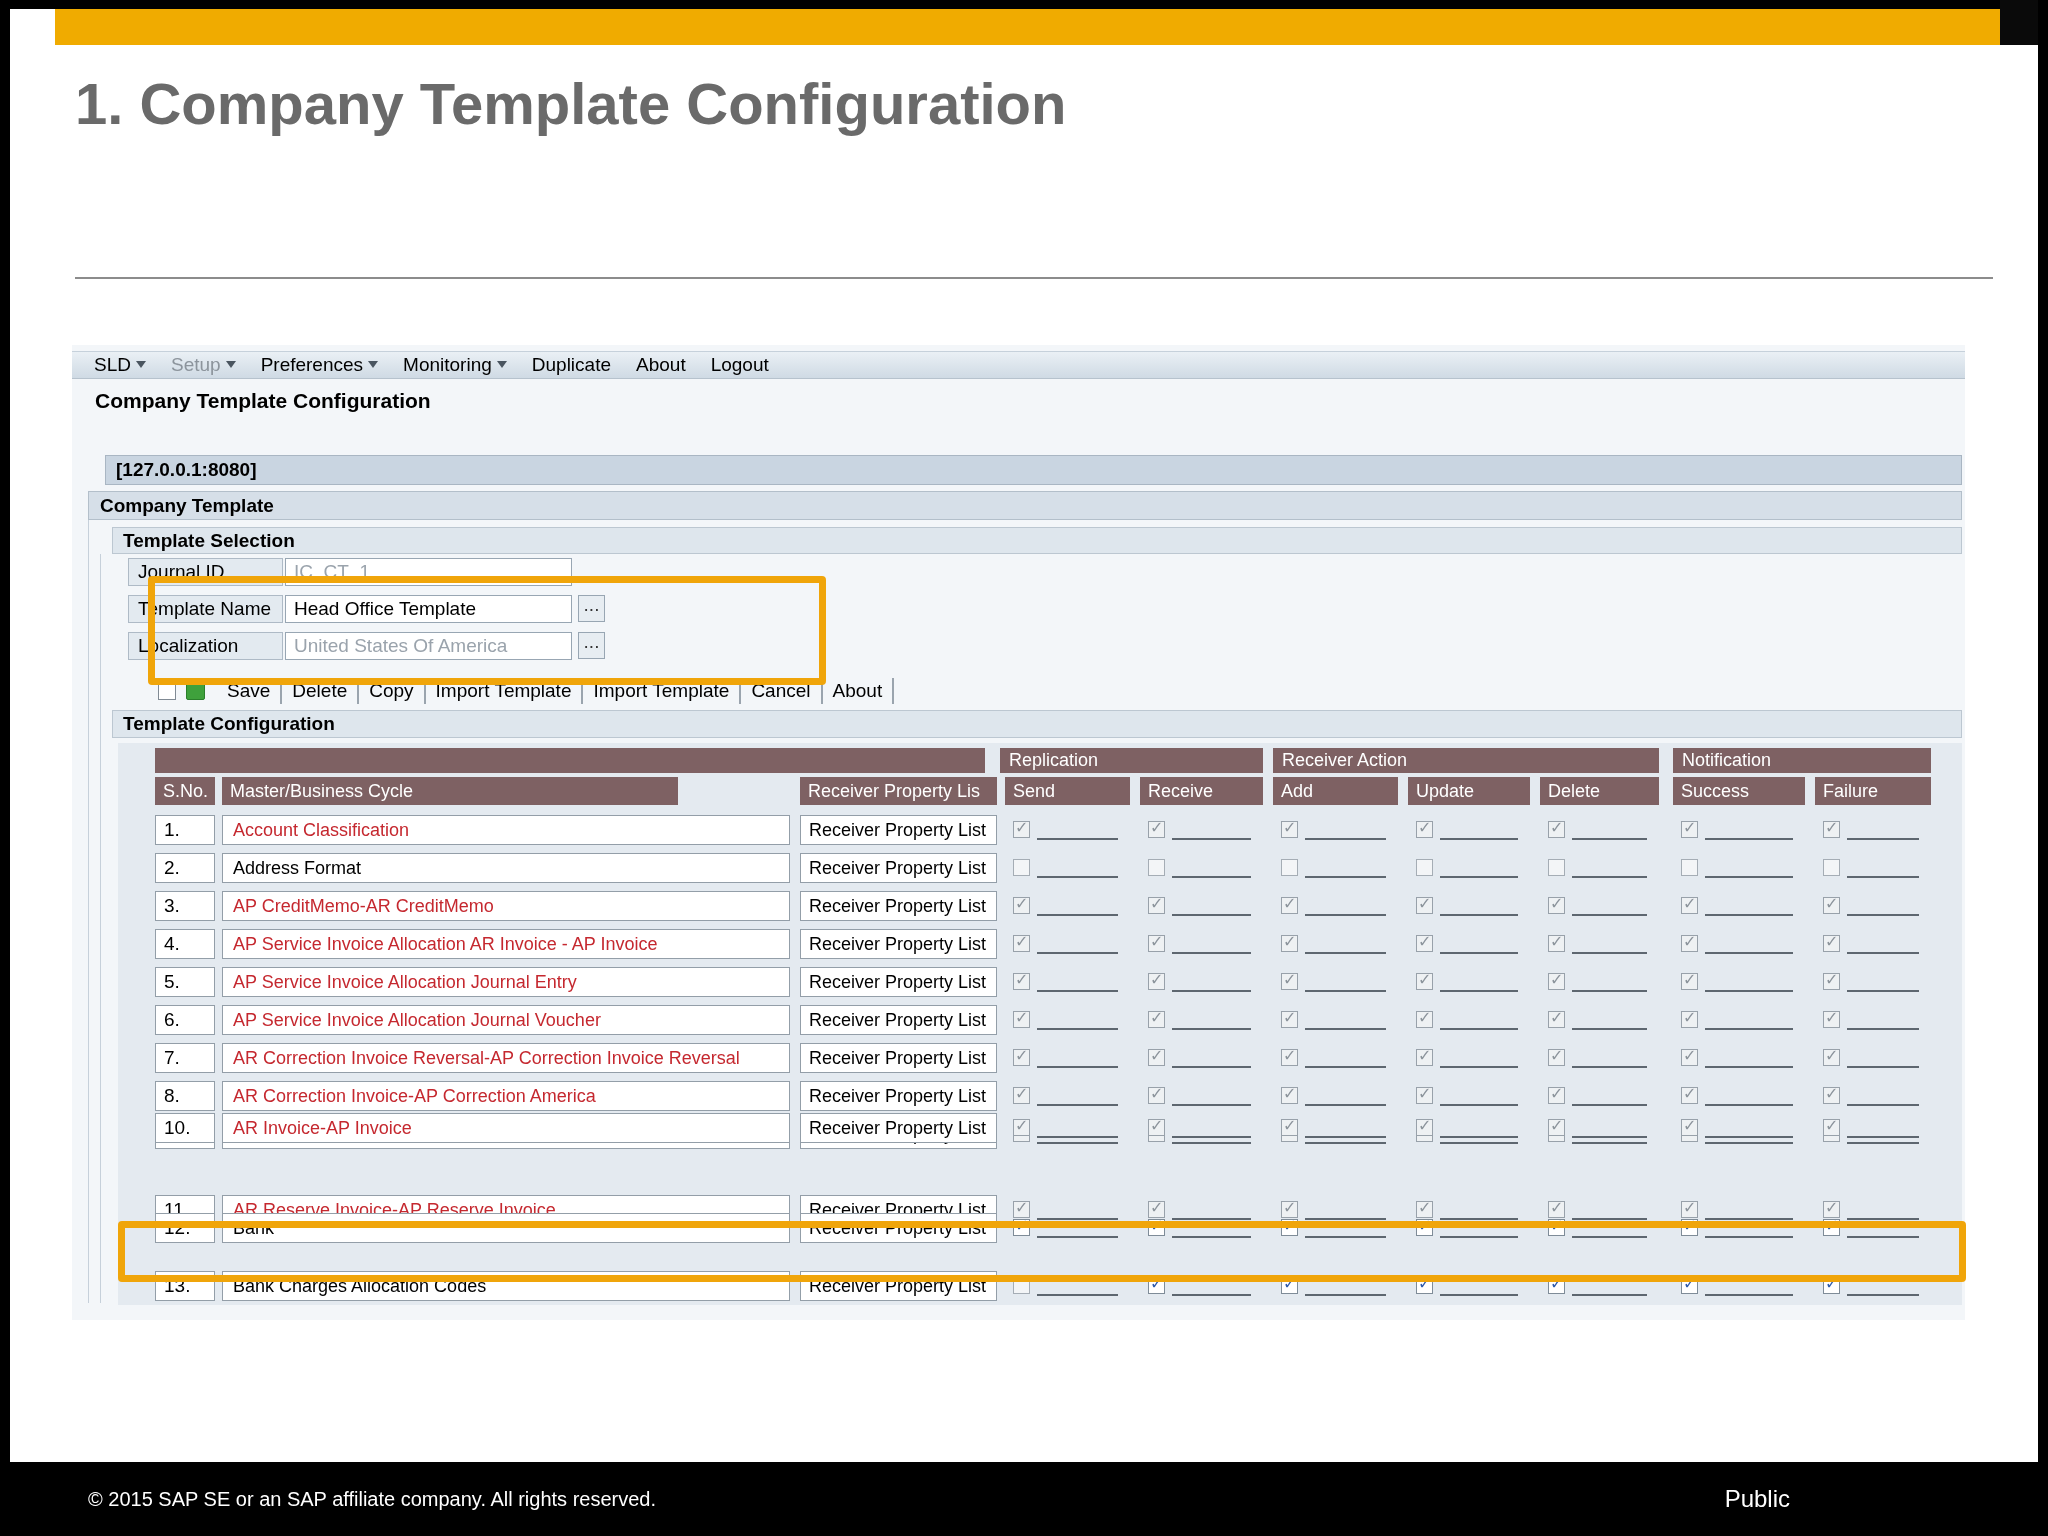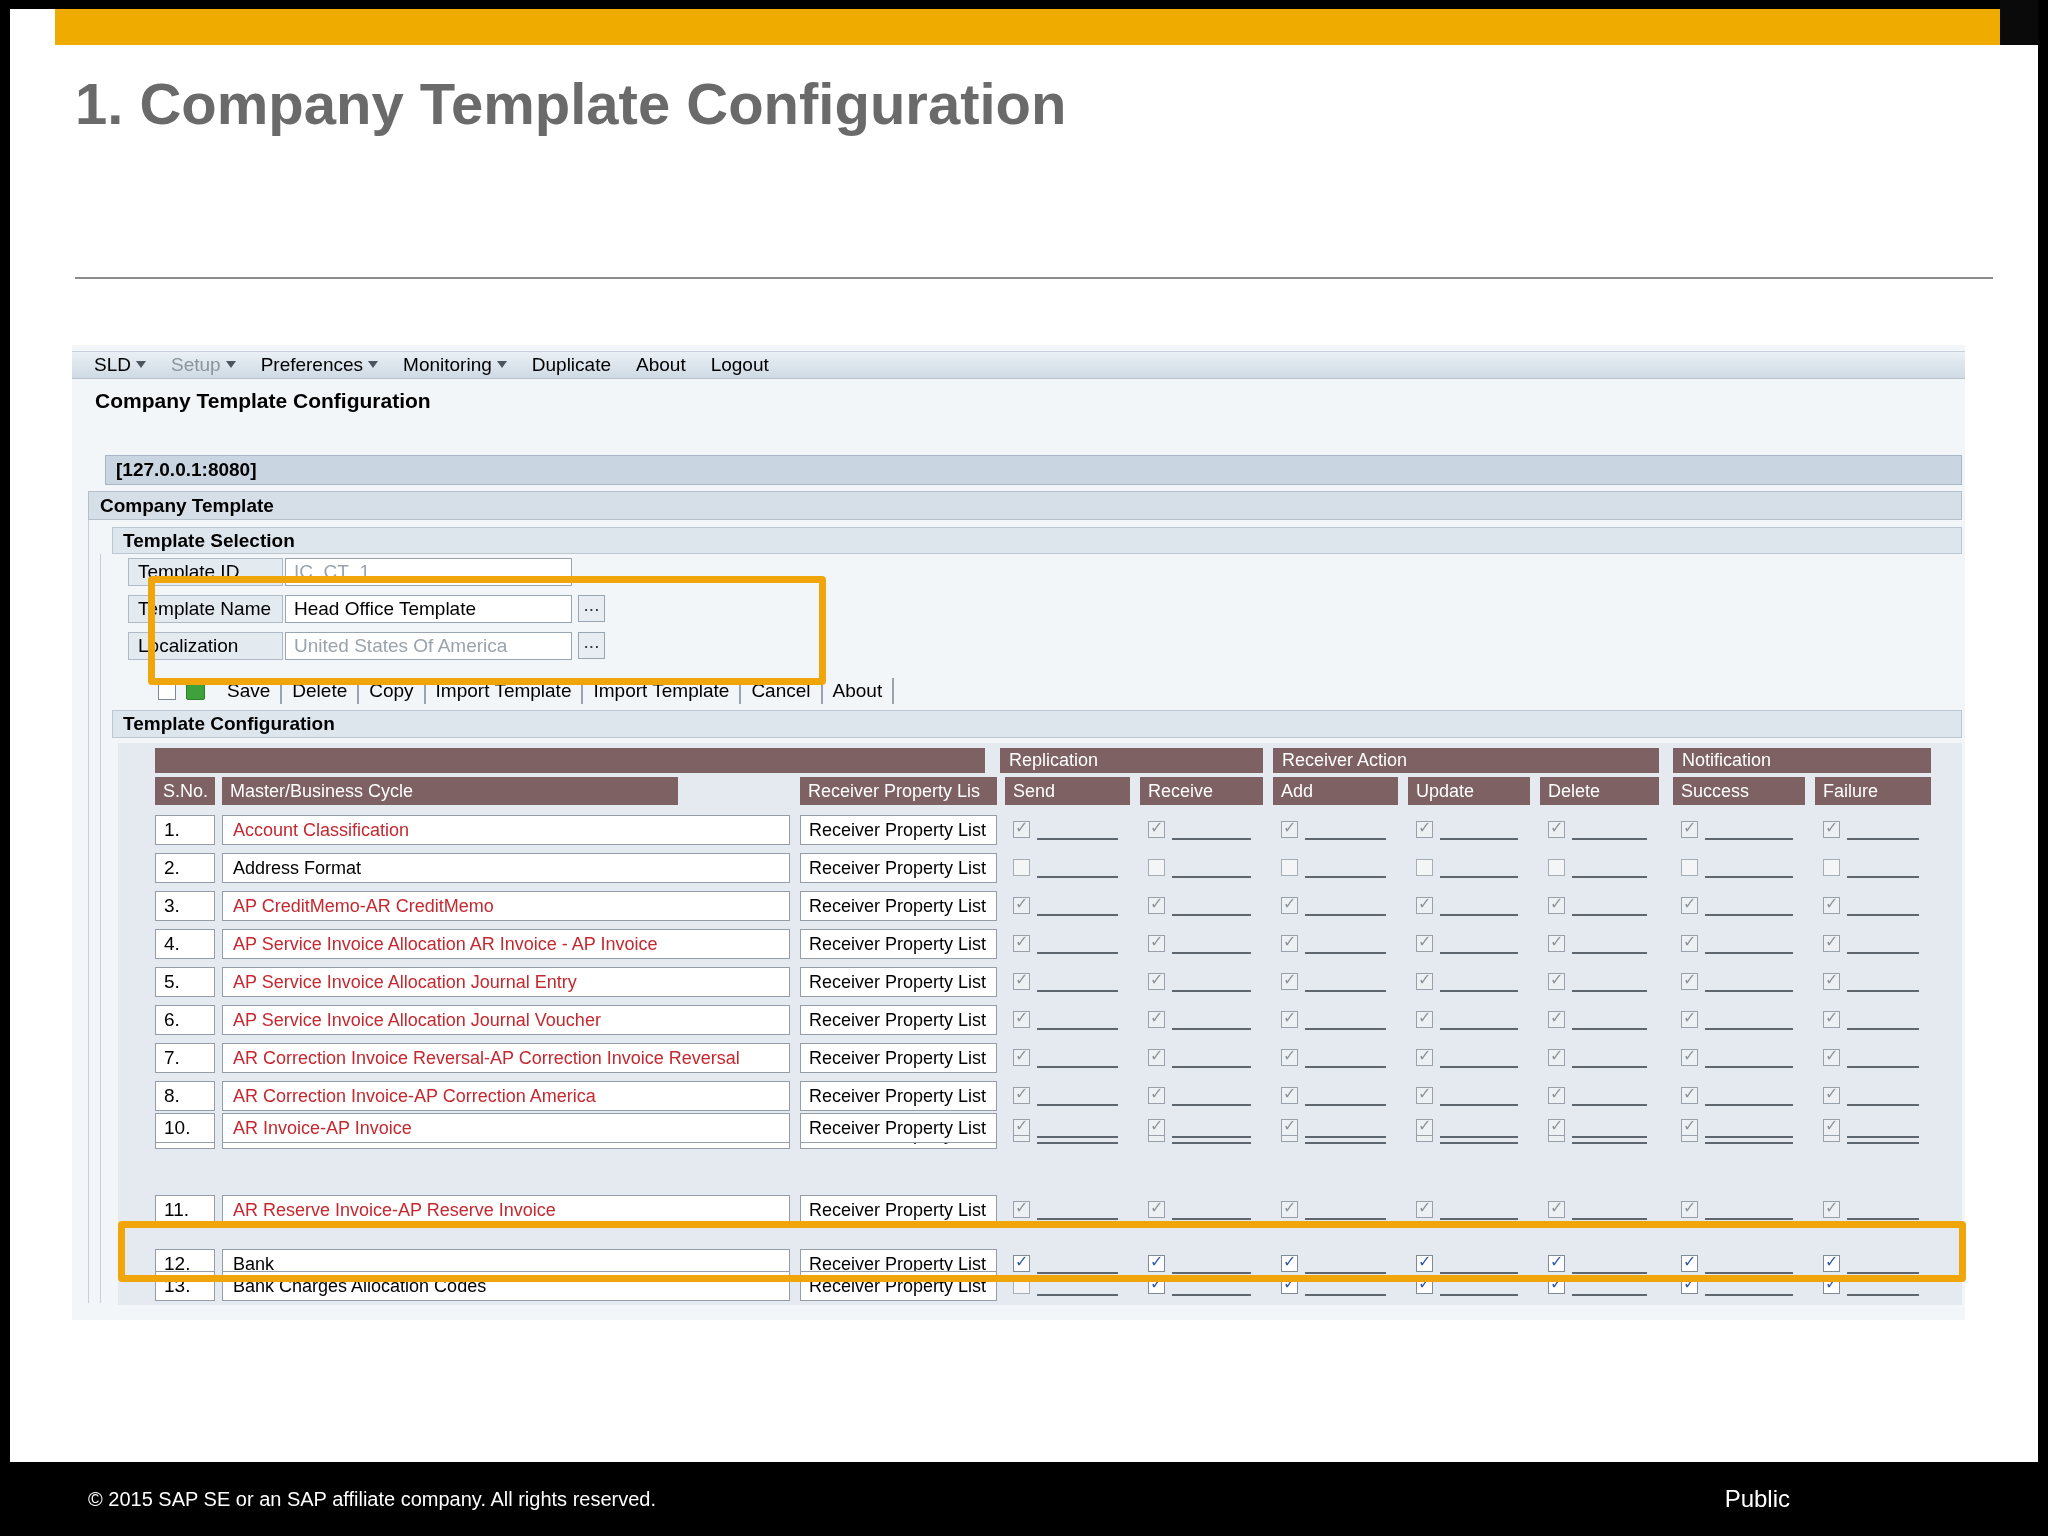--- a/index.html
+++ b/index.html
@@ -132,21 +132,21 @@
       <span>Company Template</span>
     </div>
     <div class="vline v1"></div>
     <div class="vline v2"></div>
 
     <div class="section-bar sel">
       <span>Template Selection</span>
     </div>
 
     <div id="fields">
-        <div class="fld-label" style="top: 213px;">Template ID</div>
+        <div class="fld-label" style="top: 213px;">Journal ID</div>
         <div class="fld-input disabled" style="top: 213px;">IC_CT_1</div>
         <div class="fld-label" style="top: 250px;">Template Name</div>
         <div class="fld-input" style="top: 250px;">Head Office Template</div>
         <div class="fld-browse" style="top: 250px;">...</div>
         <div class="fld-label" style="top: 287px;">Localization</div>
         <div class="fld-input disabled" style="top: 287px;">United States Of America</div>
         <div class="fld-browse" style="top: 287px;">...</div>
       </div>
     <div class="toolbar" id="toolbar">
         <div class="tbcb"></div>
@@ -385,21 +385,21 @@
           <div class="cline" style="left: 1233px; width: 81px;"></div>
           <div class="cb d" style="left: 1344px;"></div>
           <div class="cline" style="left: 1368px; width: 78px;"></div>
           <div class="cb d" style="left: 1476px;"></div>
           <div class="cline" style="left: 1500px; width: 75px;"></div>
           <div class="cb d" style="left: 1609px;"></div>
           <div class="cline" style="left: 1633px; width: 88px;"></div>
           <div class="cb d" style="left: 1751px;"></div>
           <div class="cline" style="left: 1775px; width: 72px;"></div>
         </div>
-        <div class="trow" style="top: 904px;">
+        <div class="trow" style="top: 868px;">
           <div class="cell sno">12.</div>
           <div class="cell name">Bank</div>
           <div class="cell rpbtn">Receiver Property List</div>
           <div class="cb c" style="left: 941px;"></div>
           <div class="cline" style="left: 965px; width: 81px;"></div>
           <div class="cb c" style="left: 1076px;"></div>
           <div class="cline" style="left: 1100px; width: 79px;"></div>
           <div class="cb c" style="left: 1209px;"></div>
           <div class="cline" style="left: 1233px; width: 81px;"></div>
           <div class="cb c" style="left: 1344px;"></div>

